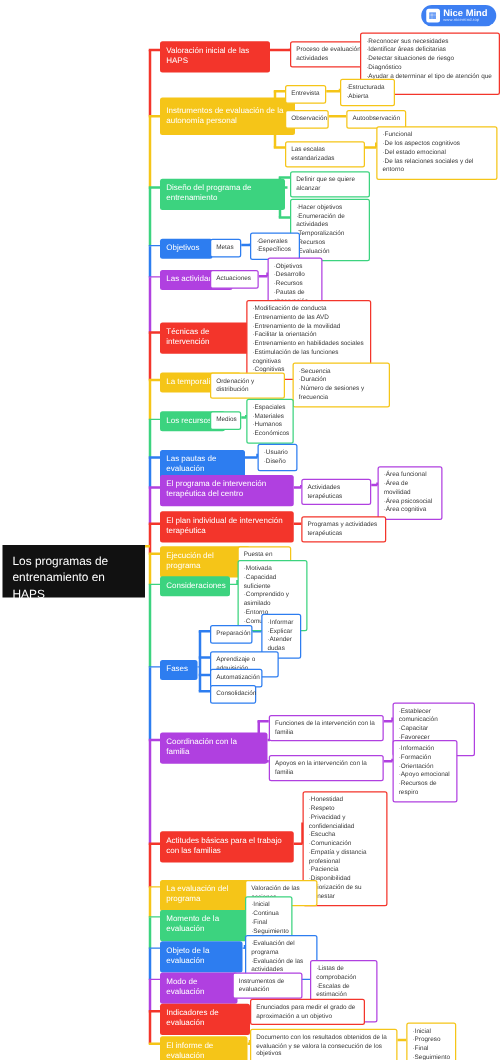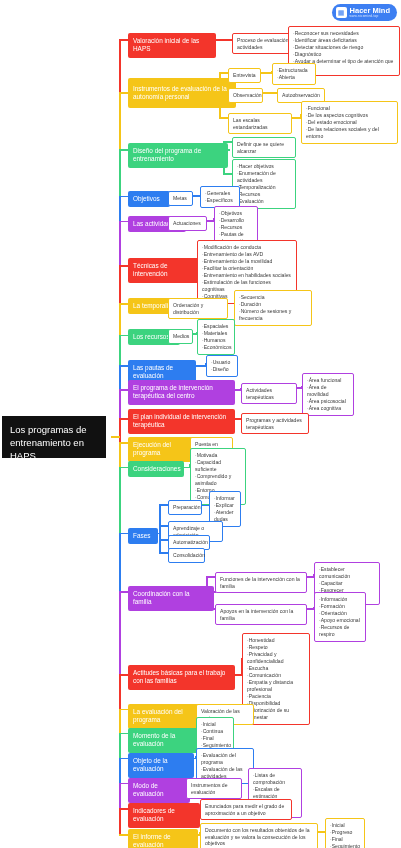--- a/index.html
+++ b/index.html
@@ -36,22 +36,22 @@
     display: flex; align-items: center; justify-content: center;
     font-size: 7px; line-height: 1; color: #3d7ff2;
   }
   #logo .txt { display: flex; flex-direction: column; line-height: 1; }
   #logo .name { font-size: 7.5px; font-weight: bold; color: #ffffff; }
   #logo .sub  { font-size: 3.2px; color: #d6e4ff; letter-spacing: .2px; margin-top: 1px; }
 
   
   #root {
     position: absolute;
-    left: 2px; top: 416px;
-    width: 104px; height: 42px;
+    left: 2px; top: 436px;
+    width: 114px; height: 42px;
     background: #111111;
     color: #ffffff;
     font-size: 9.5px;
     line-height: 13px;
     padding: 7px 8px;
     z-index: 30;
   }
 
   
   .hline { position: absolute; height: 1.6px; z-index: 3; }
@@ -95,21 +95,21 @@
   }
 </style>
 </head>
 <body>
 
 <div id="canvas">
 
   <div id="logo">
     <span class="glyph">▦</span>
     <span class="txt">
-      <span class="name">Hacer Mind</span>
+      <span class="name">Nice Mind</span>
       <span class="sub">www.nicemind.top</span>
     </span>
   </div>
 
   <div id="root">Los programas de entrenamiento en HAPS</div>
 
   <div id="layer">
       <div class="vline" style="left: 119px; top: 40px; width: 1.6px; height: 53px; background: rgb(243, 53, 43);"></div>
       <div class="hline" style="left: 119px; top: 39.2px; width: 9px; height: 1.6px; background: rgb(243, 53, 43);"></div>
       <div class="vline" style="left: 119px; top: 93px; width: 1.6px; height: 57px; background: rgb(245, 197, 24);"></div>

